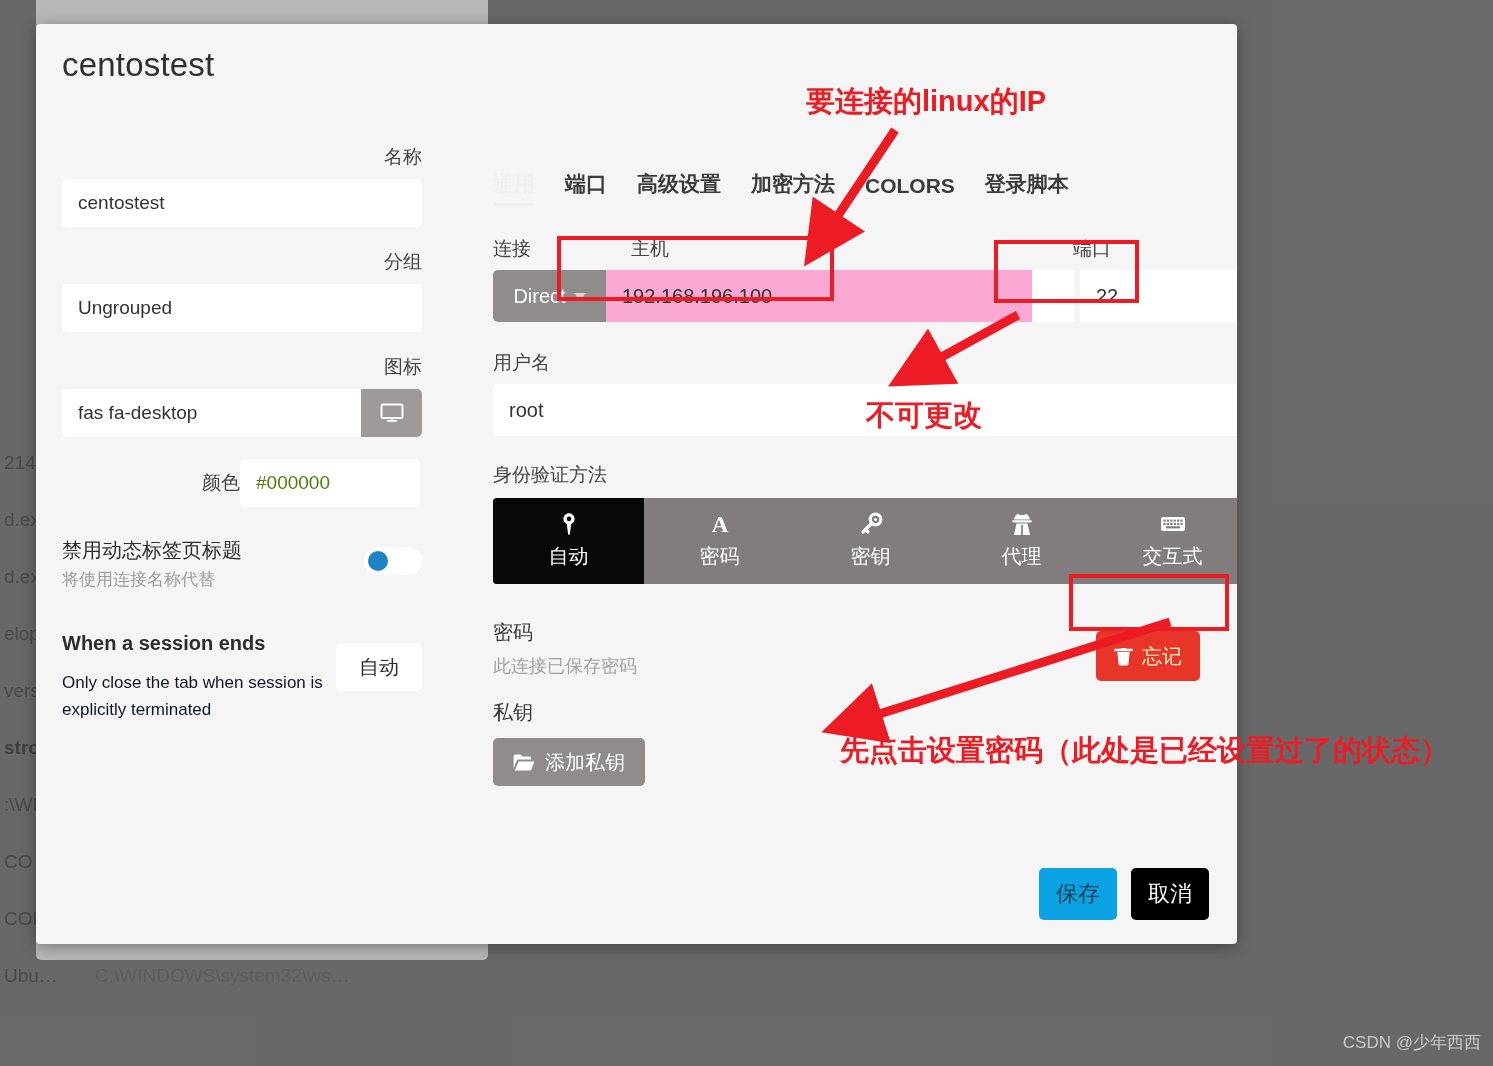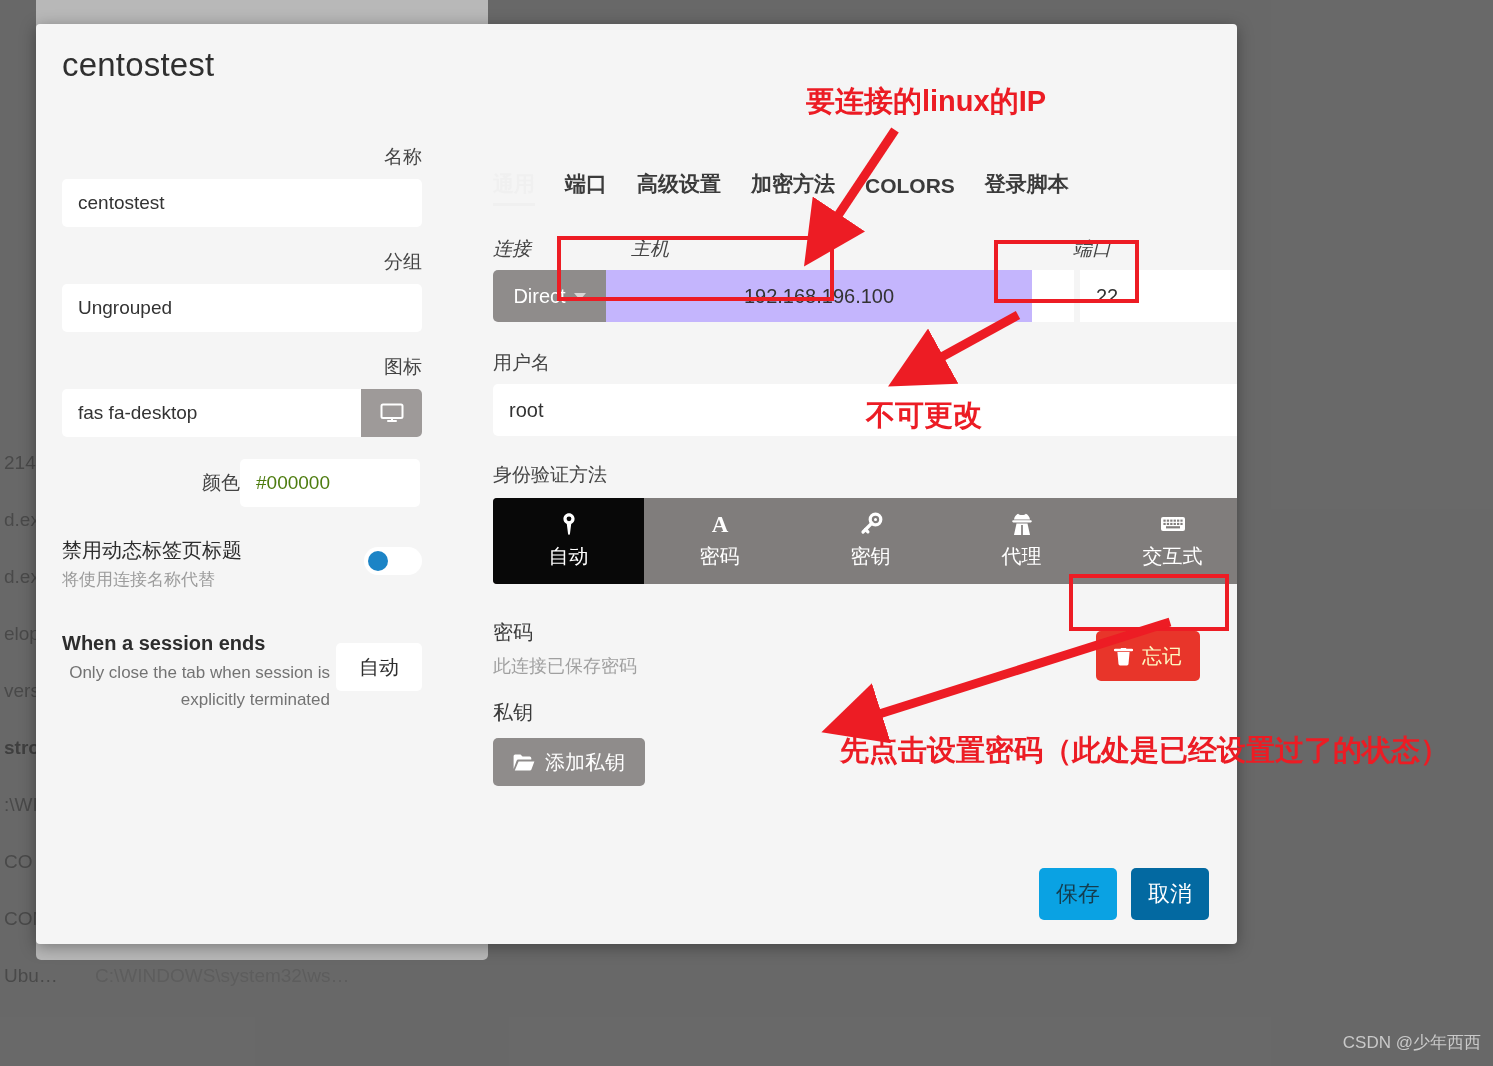--- a/index.html
+++ b/index.html
@@ -85,21 +85,21 @@
     position:relative; cursor:pointer; flex:0 0 auto;
   }
   .switch .knob {
     position:absolute; left:4px; top:4px; width:20px; height:20px;
     border-radius:50%; background:#1c84c6;
   }
 
   .session-row { display:flex; align-items:flex-start; }
   .session-texts { width:268px; }
   .session-title { font-size:20px; color:#2d2d2d; font-weight:bold; line-height:1.4; }
-  .session-sub { font-size:17px; color:#737373; line-height:1.62; margin-top:2px;text-align:right; }
+  .session-sub { font-size:17px; color:#0f172a; line-height:1.62; margin-top:12px; }
   #session-select {
     margin-left:auto; margin-top:14px;
     width:86px; height:48px; background:#fff; border:none; border-radius:5px;
     font-size:20px; color:#2d2d2d; text-align:center; line-height:48px; cursor:pointer;
     flex:0 0 auto;
   }
 
   
   #right-col { position:absolute; left:457px; top:140px; width:755px; }
   #tabs { display:flex; gap:0; align-items:flex-end; height:42px; }
@@ -108,37 +108,37 @@
     padding:0 0 8px 0; margin-right:30px; position:relative; white-space:nowrap;
   }
   .tab.active { color:#f0f0f0; }
   .tab.active:after {
     content:""; position:absolute; left:0; right:0; bottom:0;
     height:3px; background:#f0f0f0;
   }
 
   .rlabel { font-size:19px; color:#444; }
   #conn-row { position:absolute; left:0; top:72px; width:755px; }
-  #conn-labels { position:relative; height:28px;font-style:italic; }
+  #conn-labels { position:relative; height:28px; }
   #conn-labels .l-conn { position:absolute; left:0; top:0; }
   #conn-labels .l-host { position:absolute; left:138px; top:0; }
   #conn-labels .l-port { position:absolute; left:580px; top:0; }
   #conn-fields { position:relative; margin-top:6px; height:52px; display:flex; }
   #conn-type-btn {
     width:113px; height:52px; background:#8f8c8b; border:none; border-radius:5px 0 0 5px;
     color:#fff; font-size:20px; display:flex; align-items:center; justify-content:center;
     gap:8px; cursor:pointer; font-family:inherit;
   }
   .caret-down {
     width:0;height:0;border-left:6px solid transparent;border-right:6px solid transparent;
     border-top:7px solid #d8d5d4;
   }
   #host-input {
-    flex:1; height:52px; background:#c4b5fd; border:none; font-size:20px;
-    color:#333; padding:0 16px; font-family:inherit; outline:none;text-align:center;
+    flex:1; height:52px; background:#f9a8d4; border:none; font-size:20px;
+    color:#333; padding:0 16px; font-family:inherit; outline:none;
   }
   #port-spacer { width:42px; height:52px; background:#fff; border-radius:0; }
   #port-gap { width:6px; height:52px; background:#f5f5f5; }
   #port-input {
     width:108px; height:52px; background:#fff; border:none; font-size:20px;
     color:#333; padding:0 16px; font-family:inherit; outline:none;
   }
   #port-tail { width:60px; height:52px; background:#fff; border-radius:0 5px 5px 0; }
 
   #user-block { position:absolute; left:0; top:186px; width:755px; }
@@ -177,21 +177,21 @@
     display:flex; align-items:center; gap:10px; font-family:inherit;
   }
 
   
   #footer { position:absolute; right:28px; bottom:24px; display:flex; gap:14px; }
   #save-btn {
     background:#0aa2e3; color:#143d4f; border:none; border-radius:5px;
     height:52px; width:78px; font-size:22px; cursor:pointer; font-family:inherit;
   }
   #cancel-btn {
-    background:#0369a1; color:#fff; border:none; border-radius:5px;
+    background:#000000; color:#fff; border:none; border-radius:5px;
     height:52px; width:78px; font-size:22px; cursor:pointer; font-family:inherit;
   }
 
   
   .anno-text {
     position:absolute; color:#ec1c24; font-weight:bold; white-space:nowrap;
     pointer-events:none;
   }
   #anno-ip   { left:806px; top:82px;  font-size:29px; }
   #anno-nochange { left:866px; top:396px; font-size:29px; }

